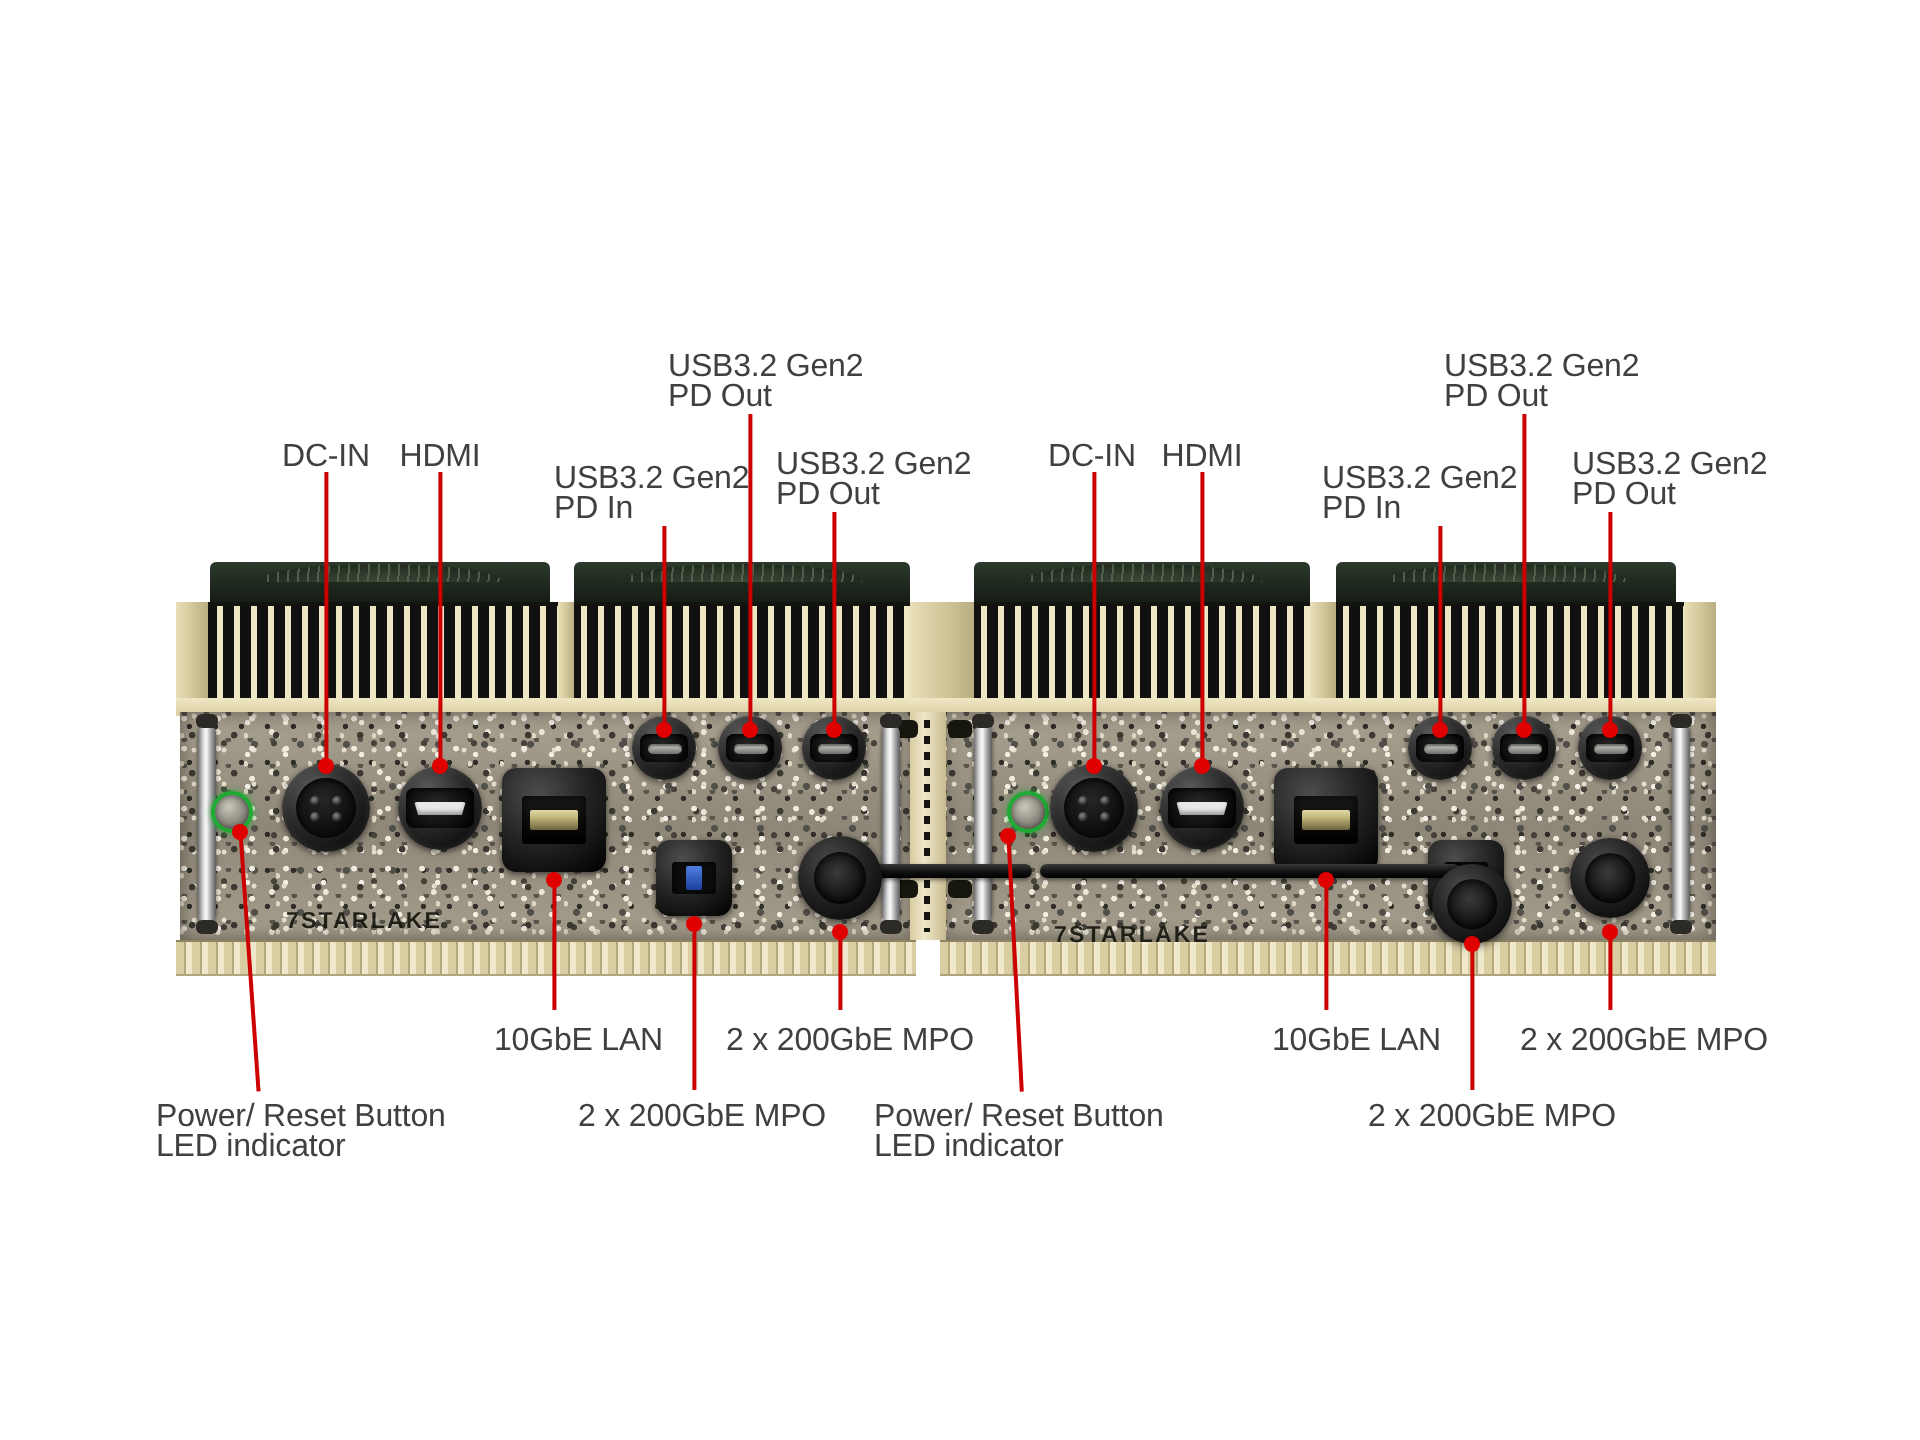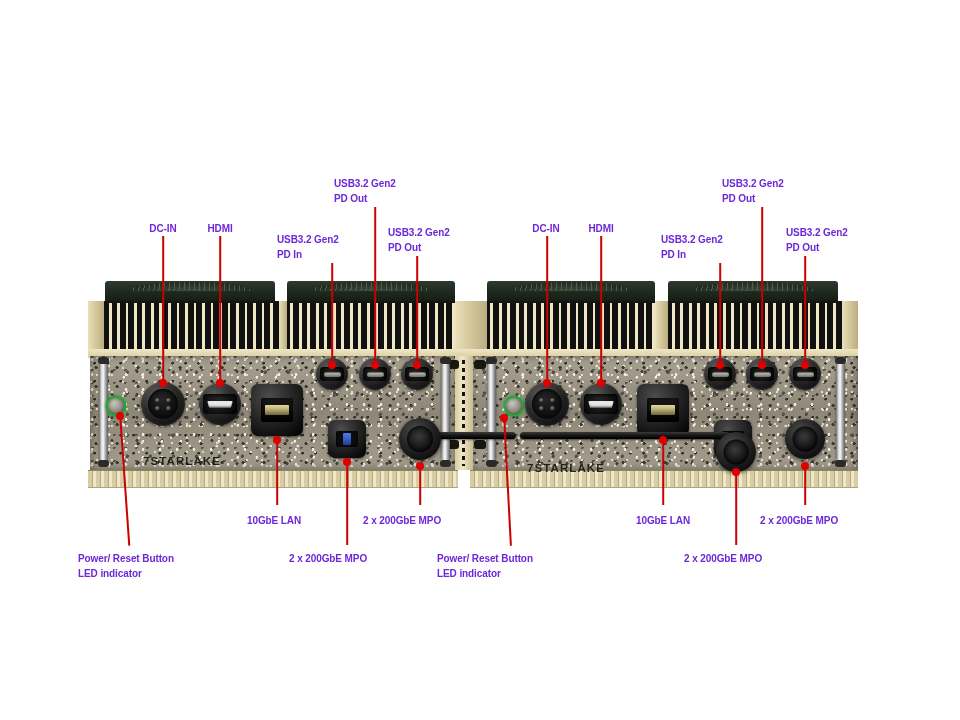--- a/index.html
+++ b/index.html
@@ -10,24 +10,24 @@
     font-family:"Liberation Sans", sans-serif;
     overflow:hidden;
     position:relative;
   }
   #stage{position:absolute;left:0;top:0;width:960px;height:720px;}
 
   
   .label{
     position:absolute;
     font-family:"Liberation Sans", sans-serif;
-    font-weight:bold;
-    font-size:10px;
+    font-weight:normal;
+    font-size:16px;
     line-height:15px;
-    color:#6d28d9;
+    color:#404040;
     white-space:pre-line;
     letter-spacing:-0.1px;
   }
   .label.ctr{text-align:left;transform:translateX(-50%);}
   .label.lft{text-align:left;}
 
   
   .leader{
     position:absolute;
     width:1.6px;

